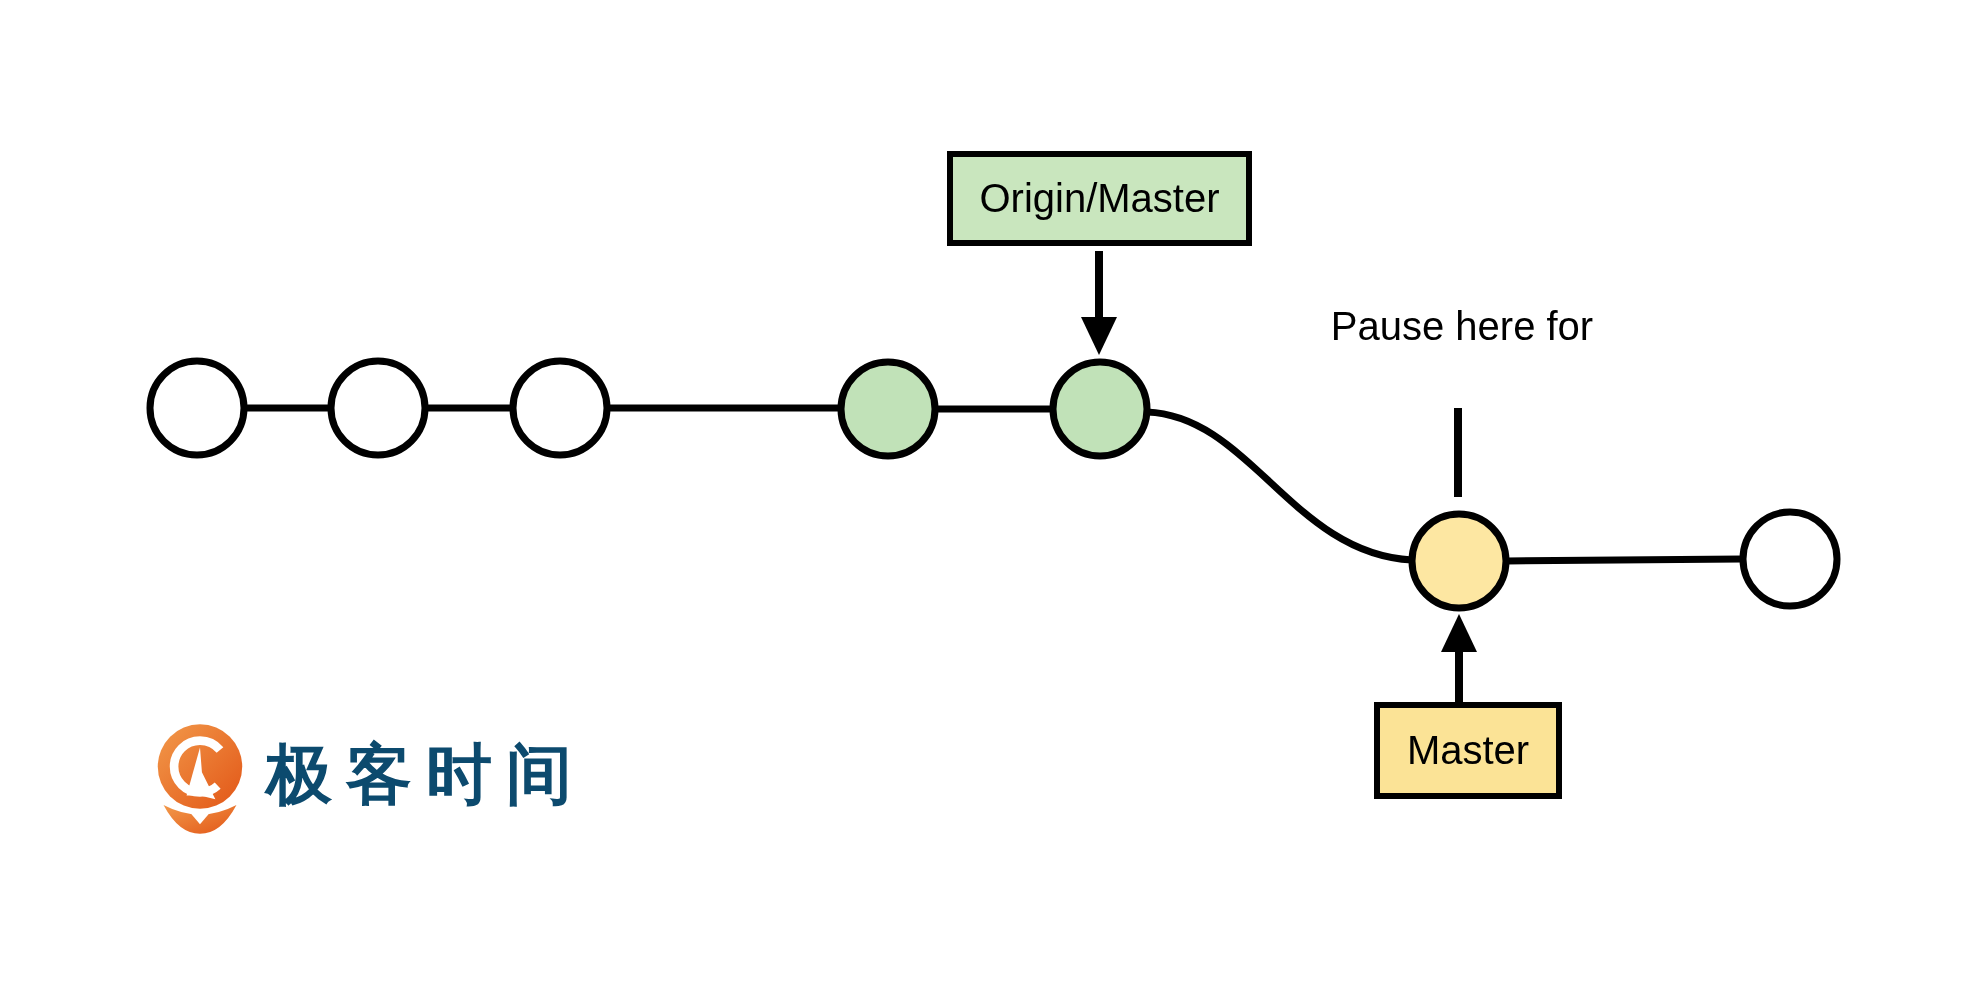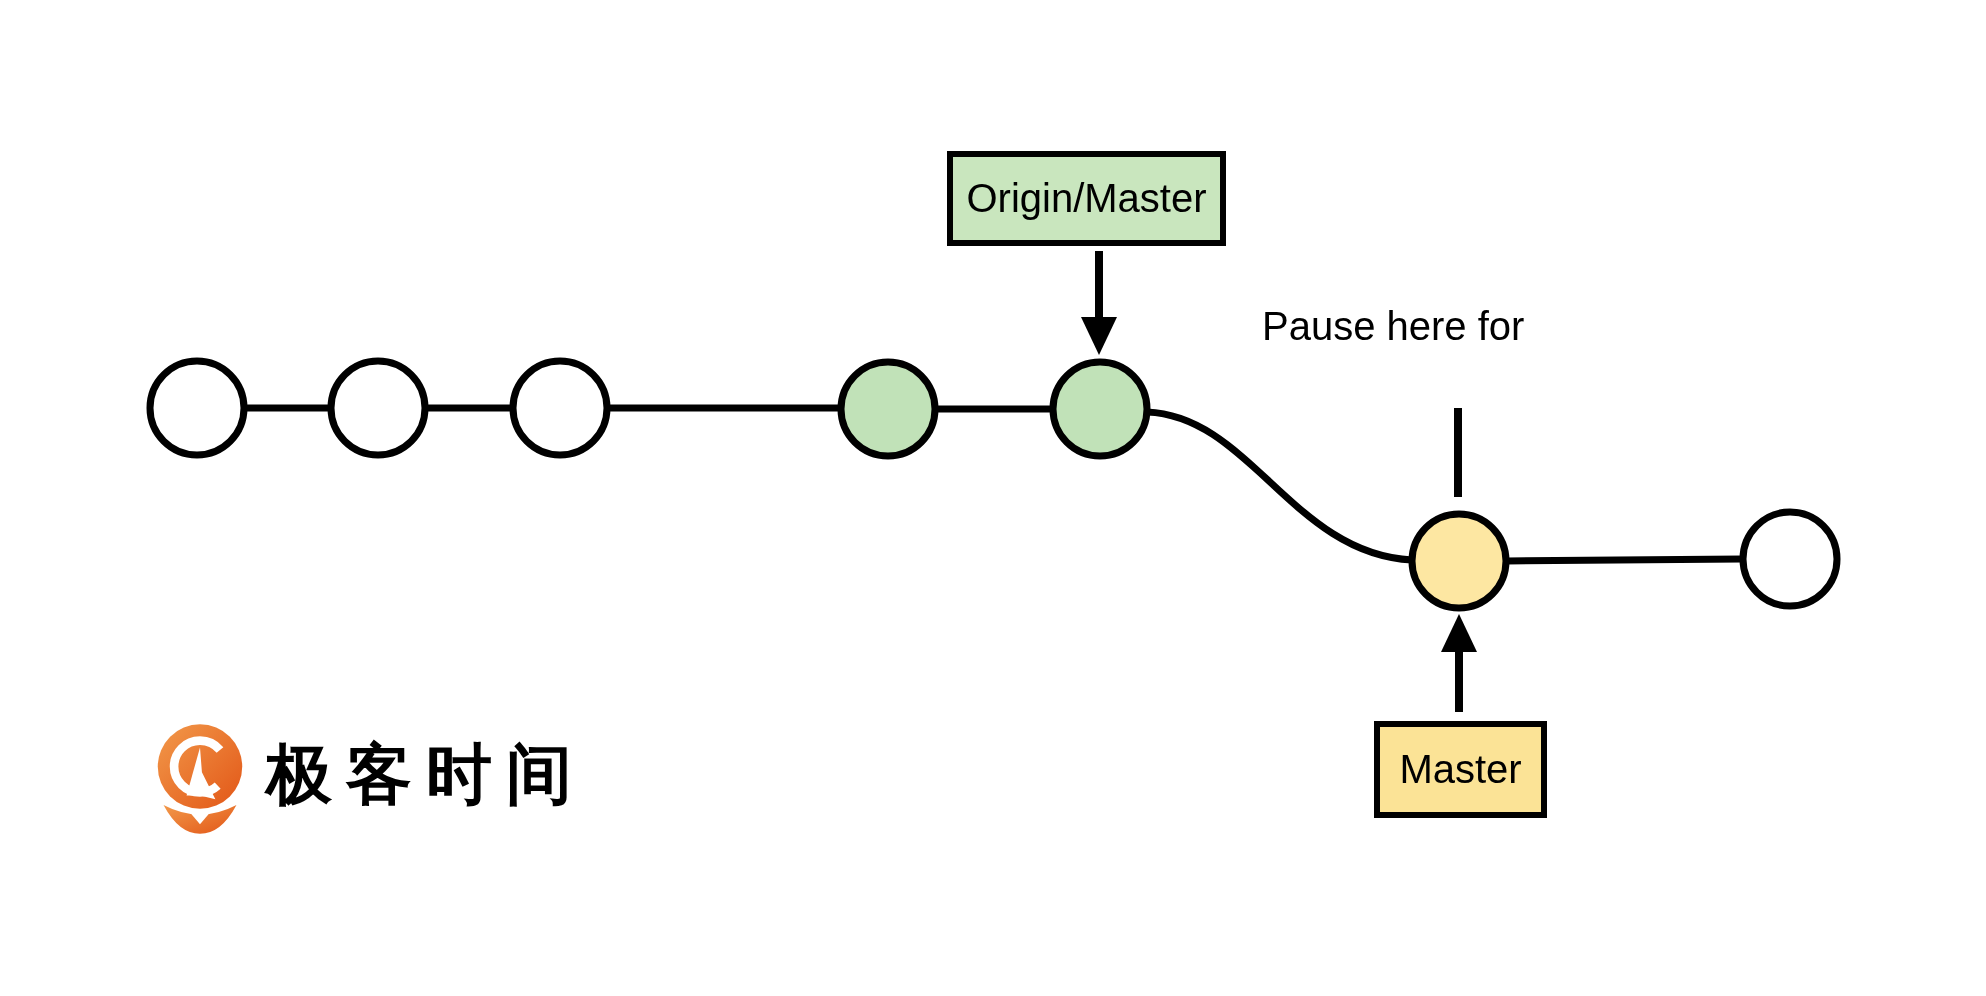--- a/index.html
+++ b/index.html
@@ -27,37 +27,37 @@
     justify-content: center;
     border: 6px solid #000000;
     box-sizing: border-box;
     font-size: 40px;
     color: #000000;
     white-space: nowrap;
   }
   .origin-master-box {
     left: 947px;
     top: 151px;
-    width: 279px;
+    width: 305px;
     height: 95px;
     background: #c9e6be;
   }
   .master-box {
     left: 1374px;
-    top: 721px;
-    width: 173px;
+    top: 702px;
+    width: 188px;
     height: 97px;
     background: #fbe396;
   }
   .pause-note {
     position: absolute;
     left: 1262px;
     top: 300px;
     width: 400px;
-    text-align: left;
+    text-align: center;
     font-size: 40px;
     line-height: 52px;
     color: #000000;
   }
   .pause-note span { display: block; }
   .logo {
     position: absolute;
     left: 152px;
     top: 722px;
     display: flex;
@@ -66,21 +66,21 @@
   .logo-icon {
     width: 96px;
     height: 118px;
     flex: 0 0 auto;
   }
   .logo-text {
     margin-left: 18px;
     font-size: 66px;
     font-weight: 600;
     letter-spacing: 14px;
-    color: #000000;
+    color: #0c4a6e;
     line-height: 1;
     padding-bottom: 14px;
   }
 </style>
 </head>
 <body>
 
 <div class="stage">
 
   <svg class="graph-svg" width="1986" height="996" viewBox="0 0 1986 996">

